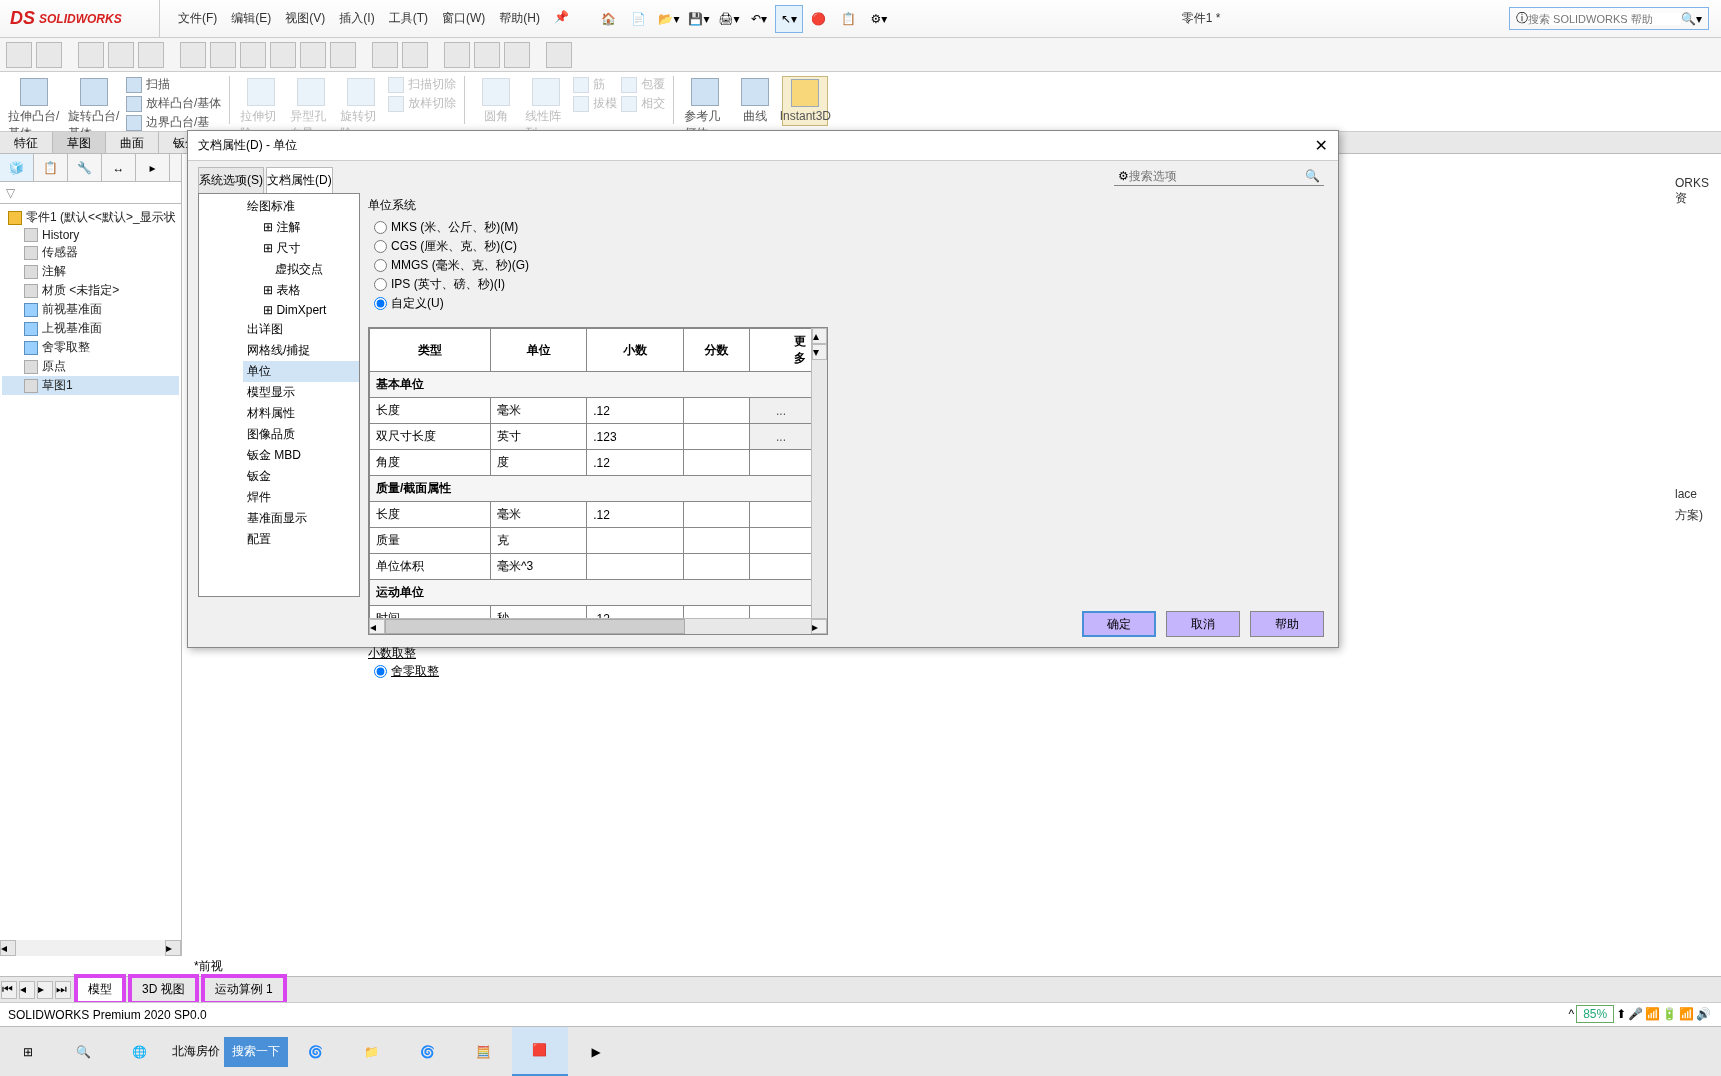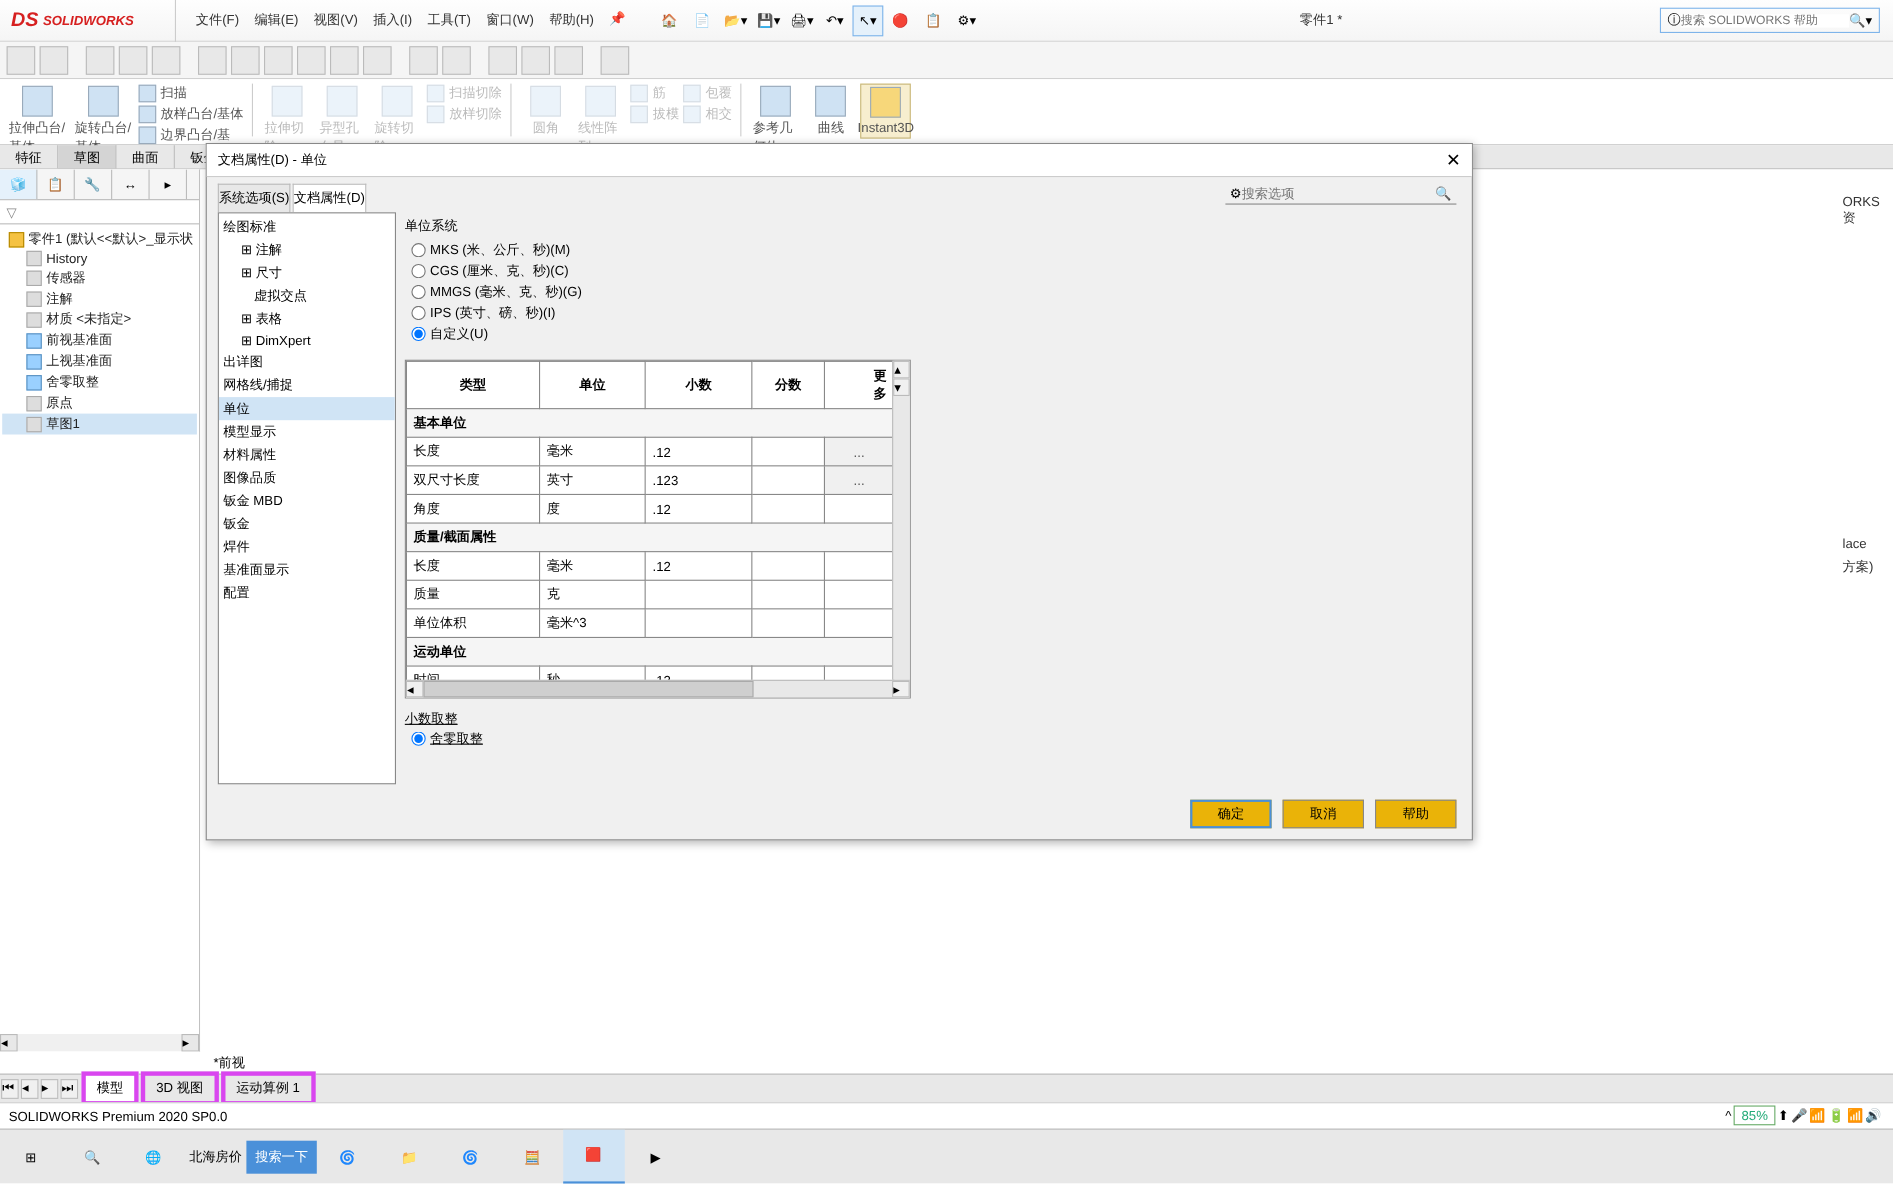--- a/index.html
+++ b/index.html
@@ -55,51 +55,51 @@
 .fm-node.active { background:#d0e4f5;}
 .fm-scroll-bot { position:absolute; bottom:0; left:0; right:0; height:16px; background:#f0f0f0; display:flex;}
 .fm-scroll-bot .arr{width:16px;border:1px solid #bbb;background:#e8e8e8;}
 
 
 .graphics { position:absolute; left:182px; top:154px; right:0; bottom:120px; background:#fff;}
 .right-panel-hint { position:absolute; right:0; top:12px; width:50px; height:100%; padding:10px 4px; font-size:12px; color:#333; writing-mode:horizontal-tb;}
 .right-panel-hint div{margin-bottom:6px;}
 
 
-.dialog { position:absolute; left:187px; top:130px; width:1152px; height:634px; background:#f0f0f0; border:1px solid #888; box-shadow:2px 2px 8px rgba(0,0,0,0.3); z-index:100;}
+.dialog { position:absolute; left:187px; top:130px; width:1152px; height:518px; background:#f0f0f0; border:1px solid #888; box-shadow:2px 2px 8px rgba(0,0,0,0.3); z-index:100;}
 .dlg-title { height:30px; display:flex; align-items:center; padding:0 10px; background:#fff; border-bottom:1px solid #ccc;}
 .dlg-title .closebtn{margin-left:auto;font-size:16px;cursor:default;}
 .dlg-search { position:absolute; right:14px; top:36px; display:flex; align-items:center; border-bottom:1px solid #888; padding:2px 4px; width:210px;}
 .dlg-search input{border:none;outline:none;background:transparent;flex:1;font-size:12px;}
 .dlg-tabs { height:26px; display:flex; align-items:flex-end; padding-left:10px; margin-top:6px;}
 .dlg-tab { padding:4px 0; border:1px solid #bbb; border-bottom:none; background:#e8e8e8; font-size:12px; margin-right:2px;}
 .dlg-tab.active{background:#fff;}
 .dlg-body { position:absolute; left:10px; right:10px; top:62px; bottom:50px; display:flex; background:#f0f0f0;}
 .dlg-nav { width:162px; border:1px solid #888; background:#fff; overflow:auto; padding:2px 0;}
-.dlg-nav-item { padding:2px 4px 2px 4px; font-size:12px; cursor:default;}
+.dlg-nav-item { padding:2px 4px 2px 4px; font-size:12px; cursor:default;margin-left:44px;}
 .dlg-nav-item.sel{background:#d0e4f5;}
 .dlg-nav-item.indent{padding-left:20px;}
 .dlg-content { flex:1; padding:4px 8px; position:relative;}
 .dlg-content .group-title{font-size:12px;margin-bottom:4px;}
 .radio-row { display:flex; align-items:center; gap:4px; padding:1px 0 1px 6px; font-size:12px;}
 .radio-row input{margin:0;}
 .unit-table-wrap{position:relative; margin-top:14px; border:1px solid #888; width:460px; height:308px; background:#fff;}
 .unit-scroll{position:absolute;right:0;top:0;bottom:16px;width:16px;background:#e8e8e8;border-left:1px solid #bbb;}
 .unit-scroll .arr{height:16px;border:1px solid #bbb;background:#f0f0f0;}
 .unit-hscroll{position:absolute;left:0;right:0;bottom:0;height:16px;background:#e8e8e8;border-top:1px solid #bbb;display:flex;}
 .unit-hscroll .arr{width:16px;border:1px solid #bbb;background:#f0f0f0;}
 .unit-hscroll .thumb{width:300px;background:#cfcfcf;border:1px solid #aaa;}
 .utbl{border-collapse:collapse;width:444px;}
 .utbl th,.utbl td{border:1px solid #888;padding:4px 6px;font-size:12px;text-align:left;background:#fff;height:26px;}
 .utbl th{font-weight:bold;text-align:center;}
 .utbl .sect td{font-weight:bold;background:#f5f5f5;}
 .utbl .morebtn{text-align:center;color:#555;background:#f0f0f0;}
 .dlg-below{margin-top:10px;font-size:12px;text-decoration:underline;}
 .dlg-buttons{position:absolute;right:14px;bottom:10px;display:flex;gap:10px;}
-.dlg-buttons button{width:74px;height:26px;background:#eab308;border:1px solid #888;font-size:12px;}
+.dlg-buttons button{width:74px;height:26px;background:#c4b5fd;border:1px solid #888;font-size:12px;}
 .dlg-buttons button.primary{border:2px solid #4a90d9;}
 
 
 .view-strip { position:absolute; left:188px; right:0; bottom:98px; height:24px; display:flex; align-items:center; font-size:12px; background:#fff;}
 .view-strip .star{margin-left:6px;}
 .bottom-tabs { position:absolute; left:0; right:0; bottom:74px; height:26px; background:#e8e8e8; display:flex; align-items:center; border-top:1px solid #bbb;}
 .bottom-tabs .navbtn{width:16px;height:18px;border:1px solid #bbb;background:#f0f0f0;margin:0 1px;}
 .bottom-tabs .tab{padding:3px 10px;border:4px solid #d946ef;background:#e8e8e8;margin-left:2px;}
 .bottom-tabs .tab.active{background:#fff;}
 

